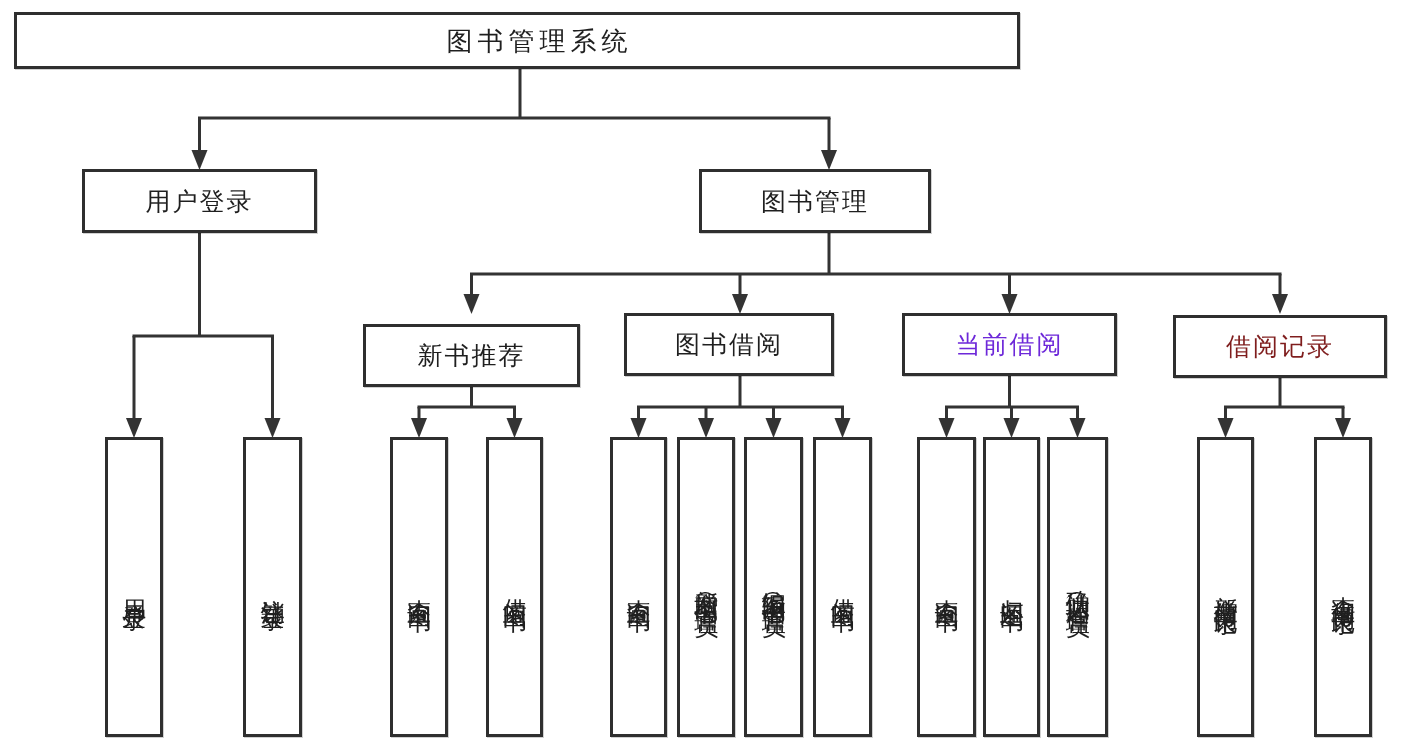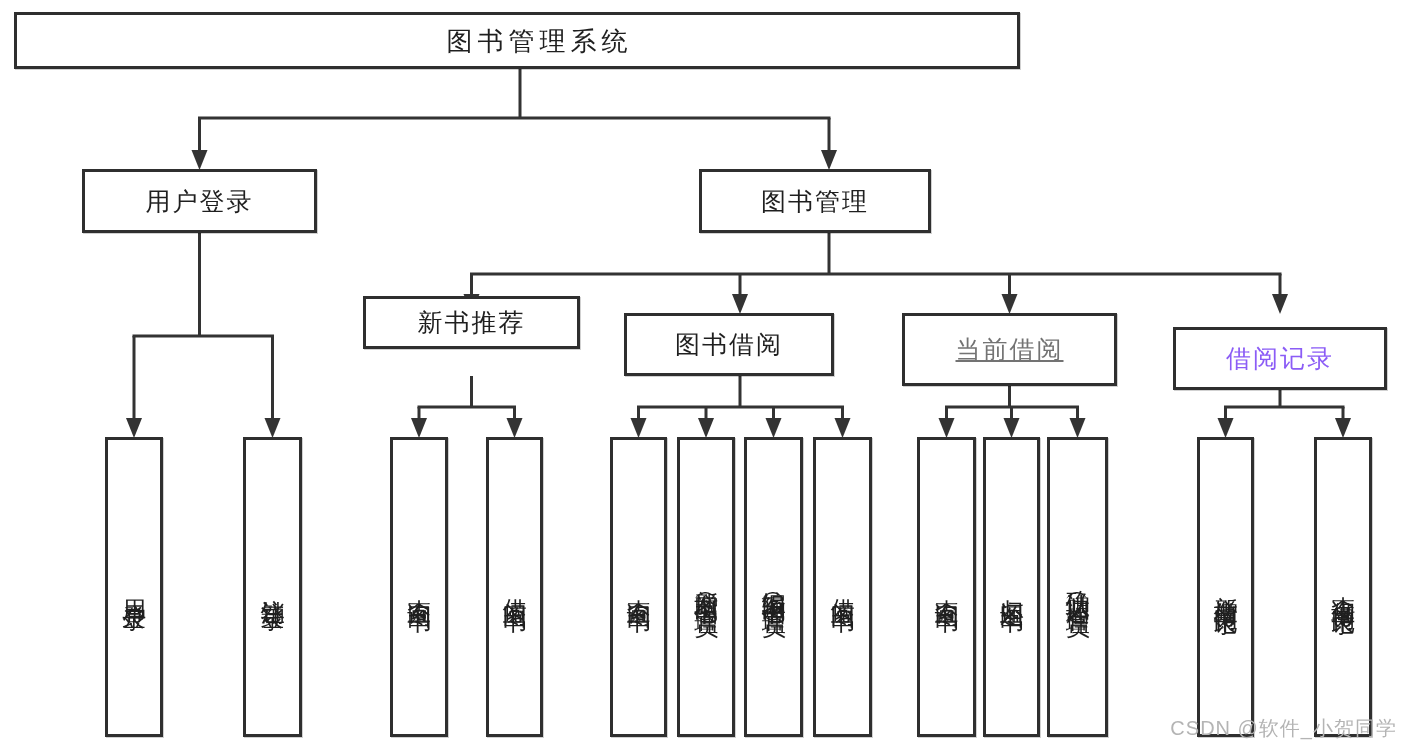--- a/index.html
+++ b/index.html
@@ -122,30 +122,30 @@
   <div id="nodes">
       <div class="node horizontal root" style="left: 14px; top: 12px; width: 1006px; height: 57px; border-color: rgb(47, 47, 47); color: rgb(31, 31, 31);">
         <span>图书管理系统</span>
       </div>
       <div class="node horizontal" style="left: 82px; top: 169px; width: 235px; height: 64px; border-color: rgb(47, 47, 47); color: rgb(31, 31, 31);">
         <span>用户登录</span>
       </div>
       <div class="node horizontal" style="left: 699px; top: 169px; width: 232px; height: 64px; border-color: rgb(47, 47, 47); color: rgb(31, 31, 31);">
         <span>图书管理</span>
       </div>
-      <div class="node horizontal" style="left: 363px; top: 296px; width: 217px; height: 53px; border-color: rgb(47, 47, 47); color: rgb(31, 31, 31);">
+      <div class="node horizontal" style="left: 363px; top: 324px; width: 217px; height: 63px; border-color: rgb(47, 47, 47); color: rgb(31, 31, 31);">
         <span>新书推荐</span>
       </div>
       <div class="node horizontal" style="left: 624px; top: 313px; width: 210px; height: 63px; border-color: rgb(47, 47, 47); color: rgb(31, 31, 31);">
         <span>图书借阅</span>
       </div>
-      <div class="node horizontal" style="left: 902px; top: 313px; width: 215px; height: 73px; border-color: rgb(47, 47, 47); color: #737373; text-decoration: underline;">
+      <div class="node horizontal" style="left: 902px; top: 313px; width: 215px; height: 63px; border-color: rgb(47, 47, 47); color: #6d28d9;">
         <span>当前借阅</span>
       </div>
-      <div class="node horizontal" style="left: 1173px; top: 327px; width: 214px; height: 63px; border-color: rgb(47, 47, 47); color: #8b5cf6;">
+      <div class="node horizontal" style="left: 1173px; top: 315px; width: 214px; height: 63px; border-color: rgb(47, 47, 47); color: #7f1d1d;">
         <span>借阅记录</span>
       </div>
       <div class="node vertical" style="left: 105px; top: 437px; width: 58px; height: 300px; border-color: rgb(47, 47, 47); color: rgb(31, 31, 31);">
         <span>用户登录</span>
       </div>
       <div class="node vertical" style="left: 243px; top: 437px; width: 59px; height: 300px; border-color: rgb(47, 47, 47); color: rgb(31, 31, 31);">
         <span>注销登录</span>
       </div>
       <div class="node vertical" style="left: 390px; top: 437px; width: 58px; height: 300px; border-color: rgb(47, 47, 47); color: rgb(31, 31, 31);">
         <span>查询图书</span>
@@ -174,14 +174,13 @@
       <div class="node vertical" style="left: 1047px; top: 437px; width: 61px; height: 300px; border-color: rgb(47, 47, 47); color: rgb(31, 31, 31);">
         <span>确认归还（管理员）</span>
       </div>
       <div class="node vertical" style="left: 1197px; top: 437px; width: 57px; height: 300px; border-color: rgb(47, 47, 47); color: rgb(31, 31, 31);">
         <span>新增借阅记录</span>
       </div>
       <div class="node vertical" style="left: 1314px; top: 437px; width: 58px; height: 300px; border-color: rgb(47, 47, 47); color: rgb(31, 31, 31);">
         <span>查询借阅记录</span>
       </div>
     </div>
-  <div class="watermark" style="color: rgb(180, 180, 180);">CSDN @软件_小贺同学</div>
 </div>
 
 </body></html>

